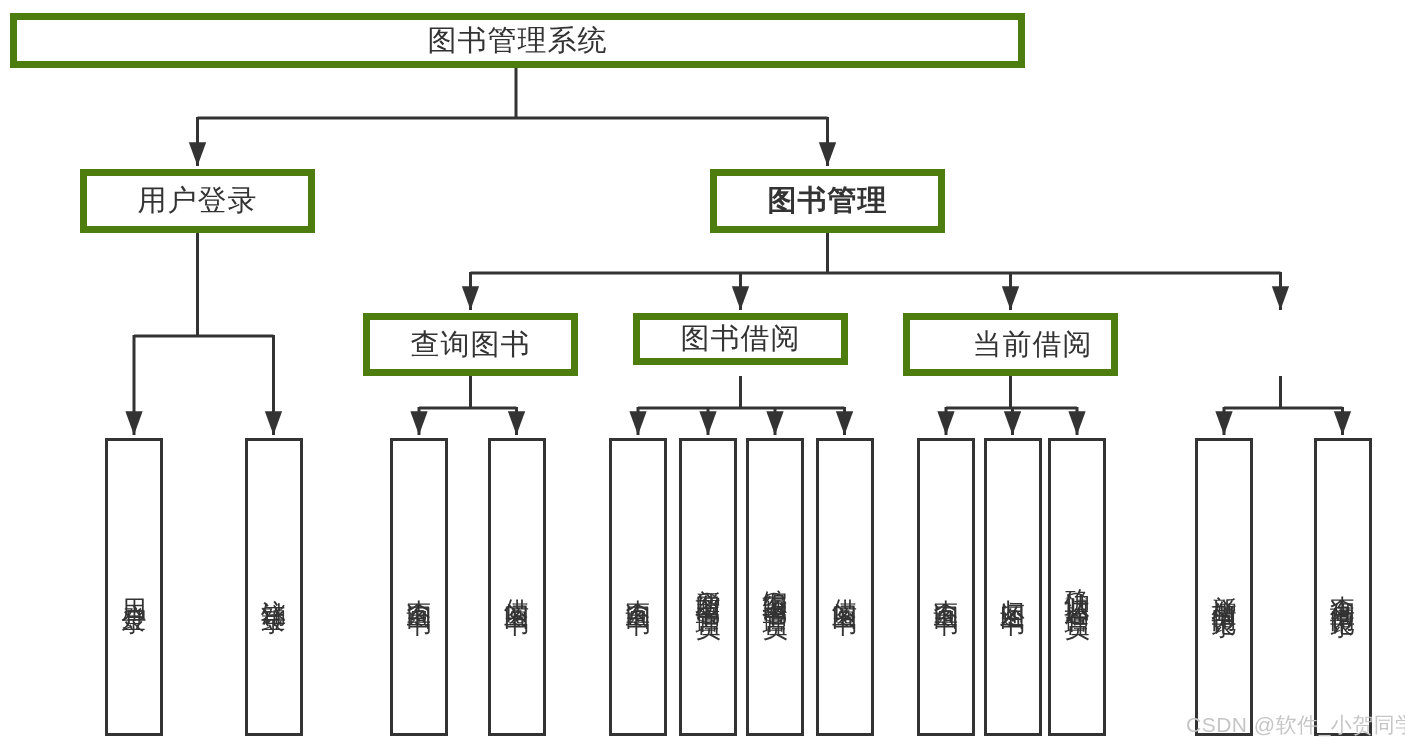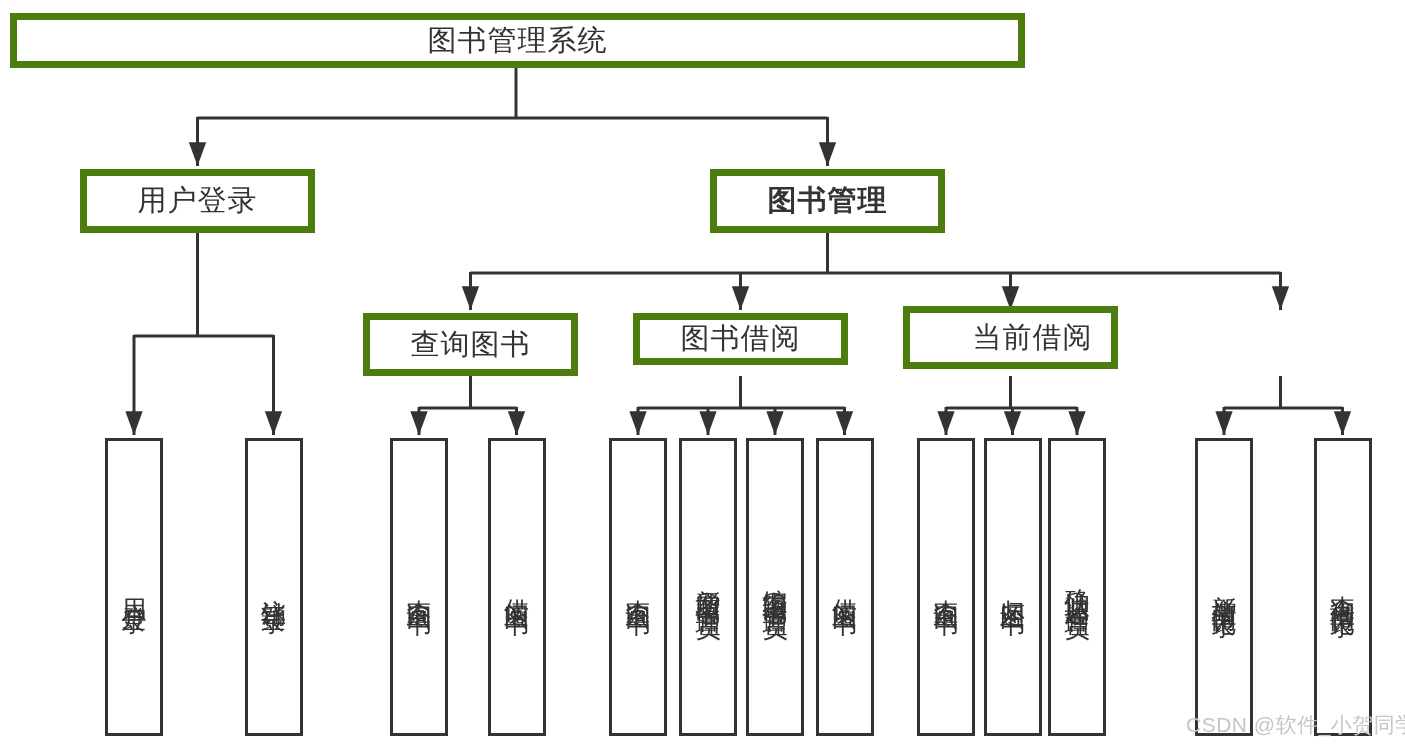--- a/index.html
+++ b/index.html
@@ -92,21 +92,21 @@
   <div class="hbox" style="left:710px;top:169px;width:235px;height:64px;font-weight:bold;">
     <span>图书管理</span>
   </div>
 
   <div class="hbox" style="left:363px;top:313px;width:215px;height:63px;">
     <span>查询图书</span>
   </div>
   <div class="hbox" style="left:633px;top:313px;width:215px;height:52px;">
     <span>图书借阅</span>
   </div>
-  <div class="hbox" style="left:903px;top:306px;width:215px;height:63px;padding-left:44px;">
+  <div class="hbox" style="left:903px;top:313px;width:215px;height:63px;padding-left:44px;">
     <span>当前借阅</span>
   </div>
 
   <div class="vbox" style="left:105px;">
     <span>用户登录</span>
   </div>
   <div class="vbox" style="left:244.5px;">
     <span>注销登录</span>
   </div>
   <div class="vbox" style="left:390px;">

